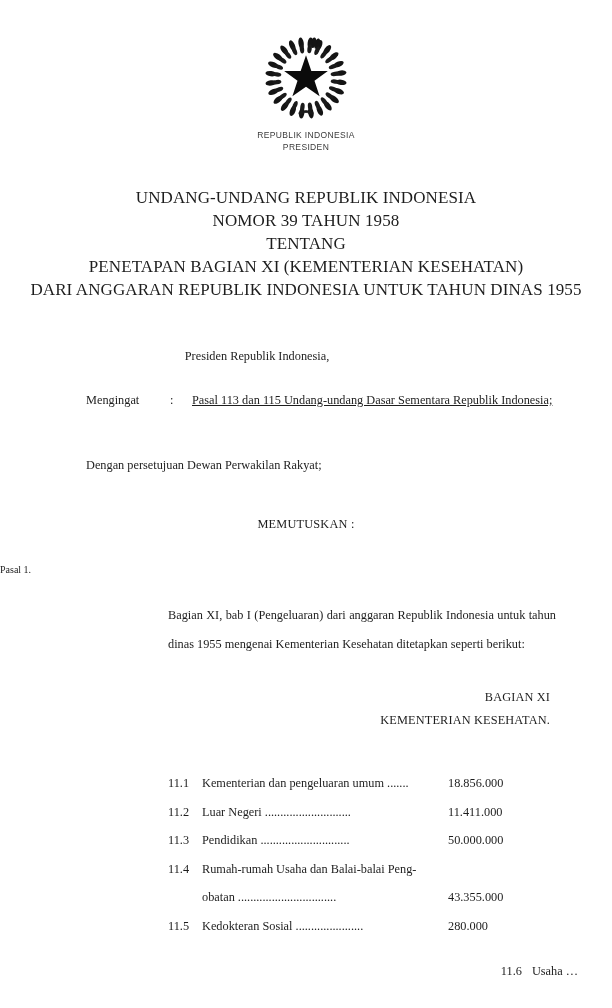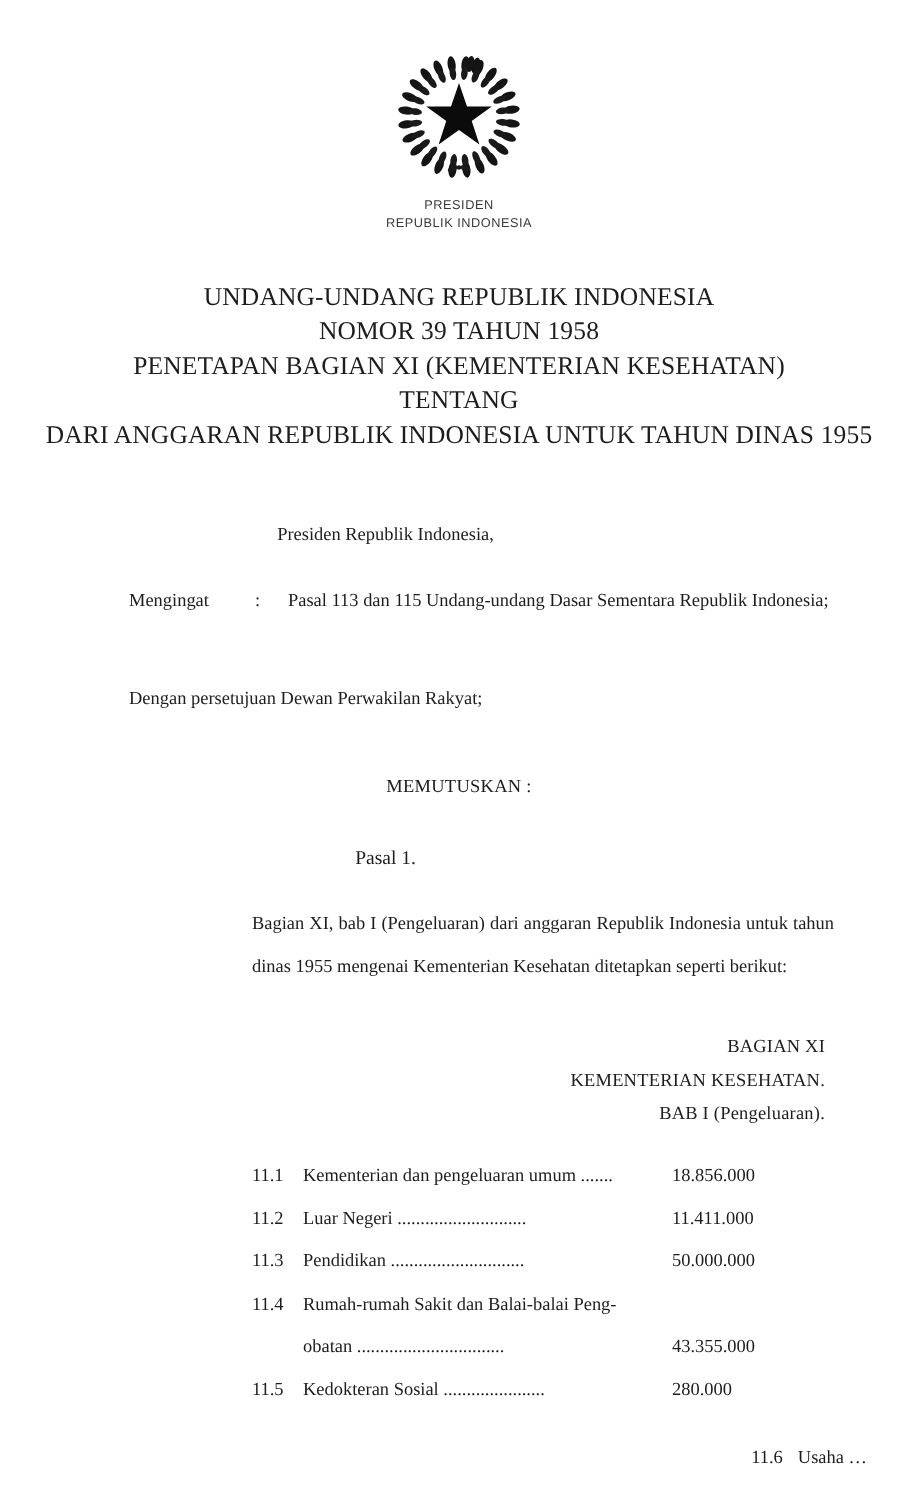--- a/index.html
+++ b/index.html
@@ -83,20 +83,21 @@
   }
   .mengingat-colon {
     position: absolute;
     left: 84px;
     top: 0;
     width: 20px;
   }
   .mengingat-text {
     margin-left: 106px;
     text-align: justify;
+    text-decoration: underline;
   }
 
   .approval-line {
     position: absolute;
     top: 458px;
     left: 86px;
     font-size: 12.3px;
   }
 
   .memutuskan {
@@ -107,22 +108,21 @@
     text-align: center;
     font-size: 12.3px;
     letter-spacing: 0.2px;
   }
 
   .pasal {
     position: absolute;
     top: 564px;
     left: 0;
     width: 514px;
-    text-align: center;
-    font-size: 13px;
+    font-size: 10px;
   }
 
   .body-para {
     position: absolute;
     top: 601px;
     left: 168px;
     width: 388px;
     font-size: 12.3px;
     line-height: 29px;
     text-align: justify;
@@ -362,30 +362,30 @@
               <ellipse cx="5" cy="41" rx="4.2" ry="2.2" transform="rotate(25 5 41)"></ellipse>
               <circle cx="0" cy="40" r="1.8"></circle>
             </g>
 
             <polygon fill="#0b0b0b" points="0,-27 6.35,-8.35 26,-8.35 10.1,3.2 16.2,21.8 0,10.3 -16.2,21.8 -10.1,3.2 -26,-8.35 -6.35,-8.35"></polygon>
           </g>
         </g>
       </svg>
     </span>
     <div class="emblem-caption">
+      <div>REPUBLIK INDONESIA</div>
       <div>PRESIDEN</div>
-      <div>REPUBLIK INDONESIA</div>
     </div>
   </div>
 
   <div class="title-block">
     <div>UNDANG-UNDANG REPUBLIK INDONESIA</div>
     <div>NOMOR  39 TAHUN 1958</div>
+    <div>TENTANG</div>
     <div>PENETAPAN BAGIAN XI (KEMENTERIAN KESEHATAN)</div>
-    <div>TENTANG</div>
     <div>DARI ANGGARAN REPUBLIK INDONESIA UNTUK TAHUN DINAS 1955</div>
   </div>
 
   <div class="preamble-centered">Presiden Republik Indonesia,</div>
 
   <div class="mengingat-row">
     <span class="mengingat-label">Mengingat</span>
     <span class="mengingat-colon">:</span>
     <div class="mengingat-text">Pasal 113 dan 115 Undang-undang Dasar Sementara Republik Indonesia;</div>
   </div>
@@ -394,42 +394,41 @@
 
   <div class="memutuskan">MEMUTUSKAN :</div>
 
   <div class="pasal">Pasal 1.</div>
 
   <div class="body-para">Bagian XI, bab I (Pengeluaran) dari anggaran Republik Indonesia untuk tahun dinas 1955 mengenai Kementerian Kesehatan ditetapkan seperti berikut:</div>
 
   <div class="section-heading">
     <div>BAGIAN XI</div>
     <div>KEMENTERIAN KESEHATAN.</div>
-    <div>BAB I (Pengeluaran).</div>
   </div>
 
   <div class="budget-list" id="budget-list">
       <div class="budget-row">
         <span class="budget-num">11.1</span>
         <span class="budget-desc">Kementerian dan pengeluaran umum .......</span>
         <span class="budget-amt">18.856.000</span>
       </div>
       <div class="budget-row">
         <span class="budget-num">11.2</span>
         <span class="budget-desc">Luar Negeri ............................</span>
         <span class="budget-amt">11.411.000</span>
       </div>
       <div class="budget-row">
         <span class="budget-num">11.3</span>
         <span class="budget-desc">Pendidikan .............................</span>
         <span class="budget-amt">50.000.000</span>
       </div>
       <div class="budget-row">
         <span class="budget-num">11.4</span>
-        <span class="budget-desc">Rumah-rumah Sakit dan Balai-balai Peng-</span>
+        <span class="budget-desc">Rumah-rumah Usaha dan Balai-balai Peng-</span>
         <span class="budget-amt"></span>
       </div>
       <div class="budget-row continuation">
         <span class="budget-num"></span>
         <span class="budget-desc">obatan ................................</span>
         <span class="budget-amt">43.355.000</span>
       </div>
       <div class="budget-row">
         <span class="budget-num">11.5</span>
         <span class="budget-desc">Kedokteran Sosial ......................</span>

